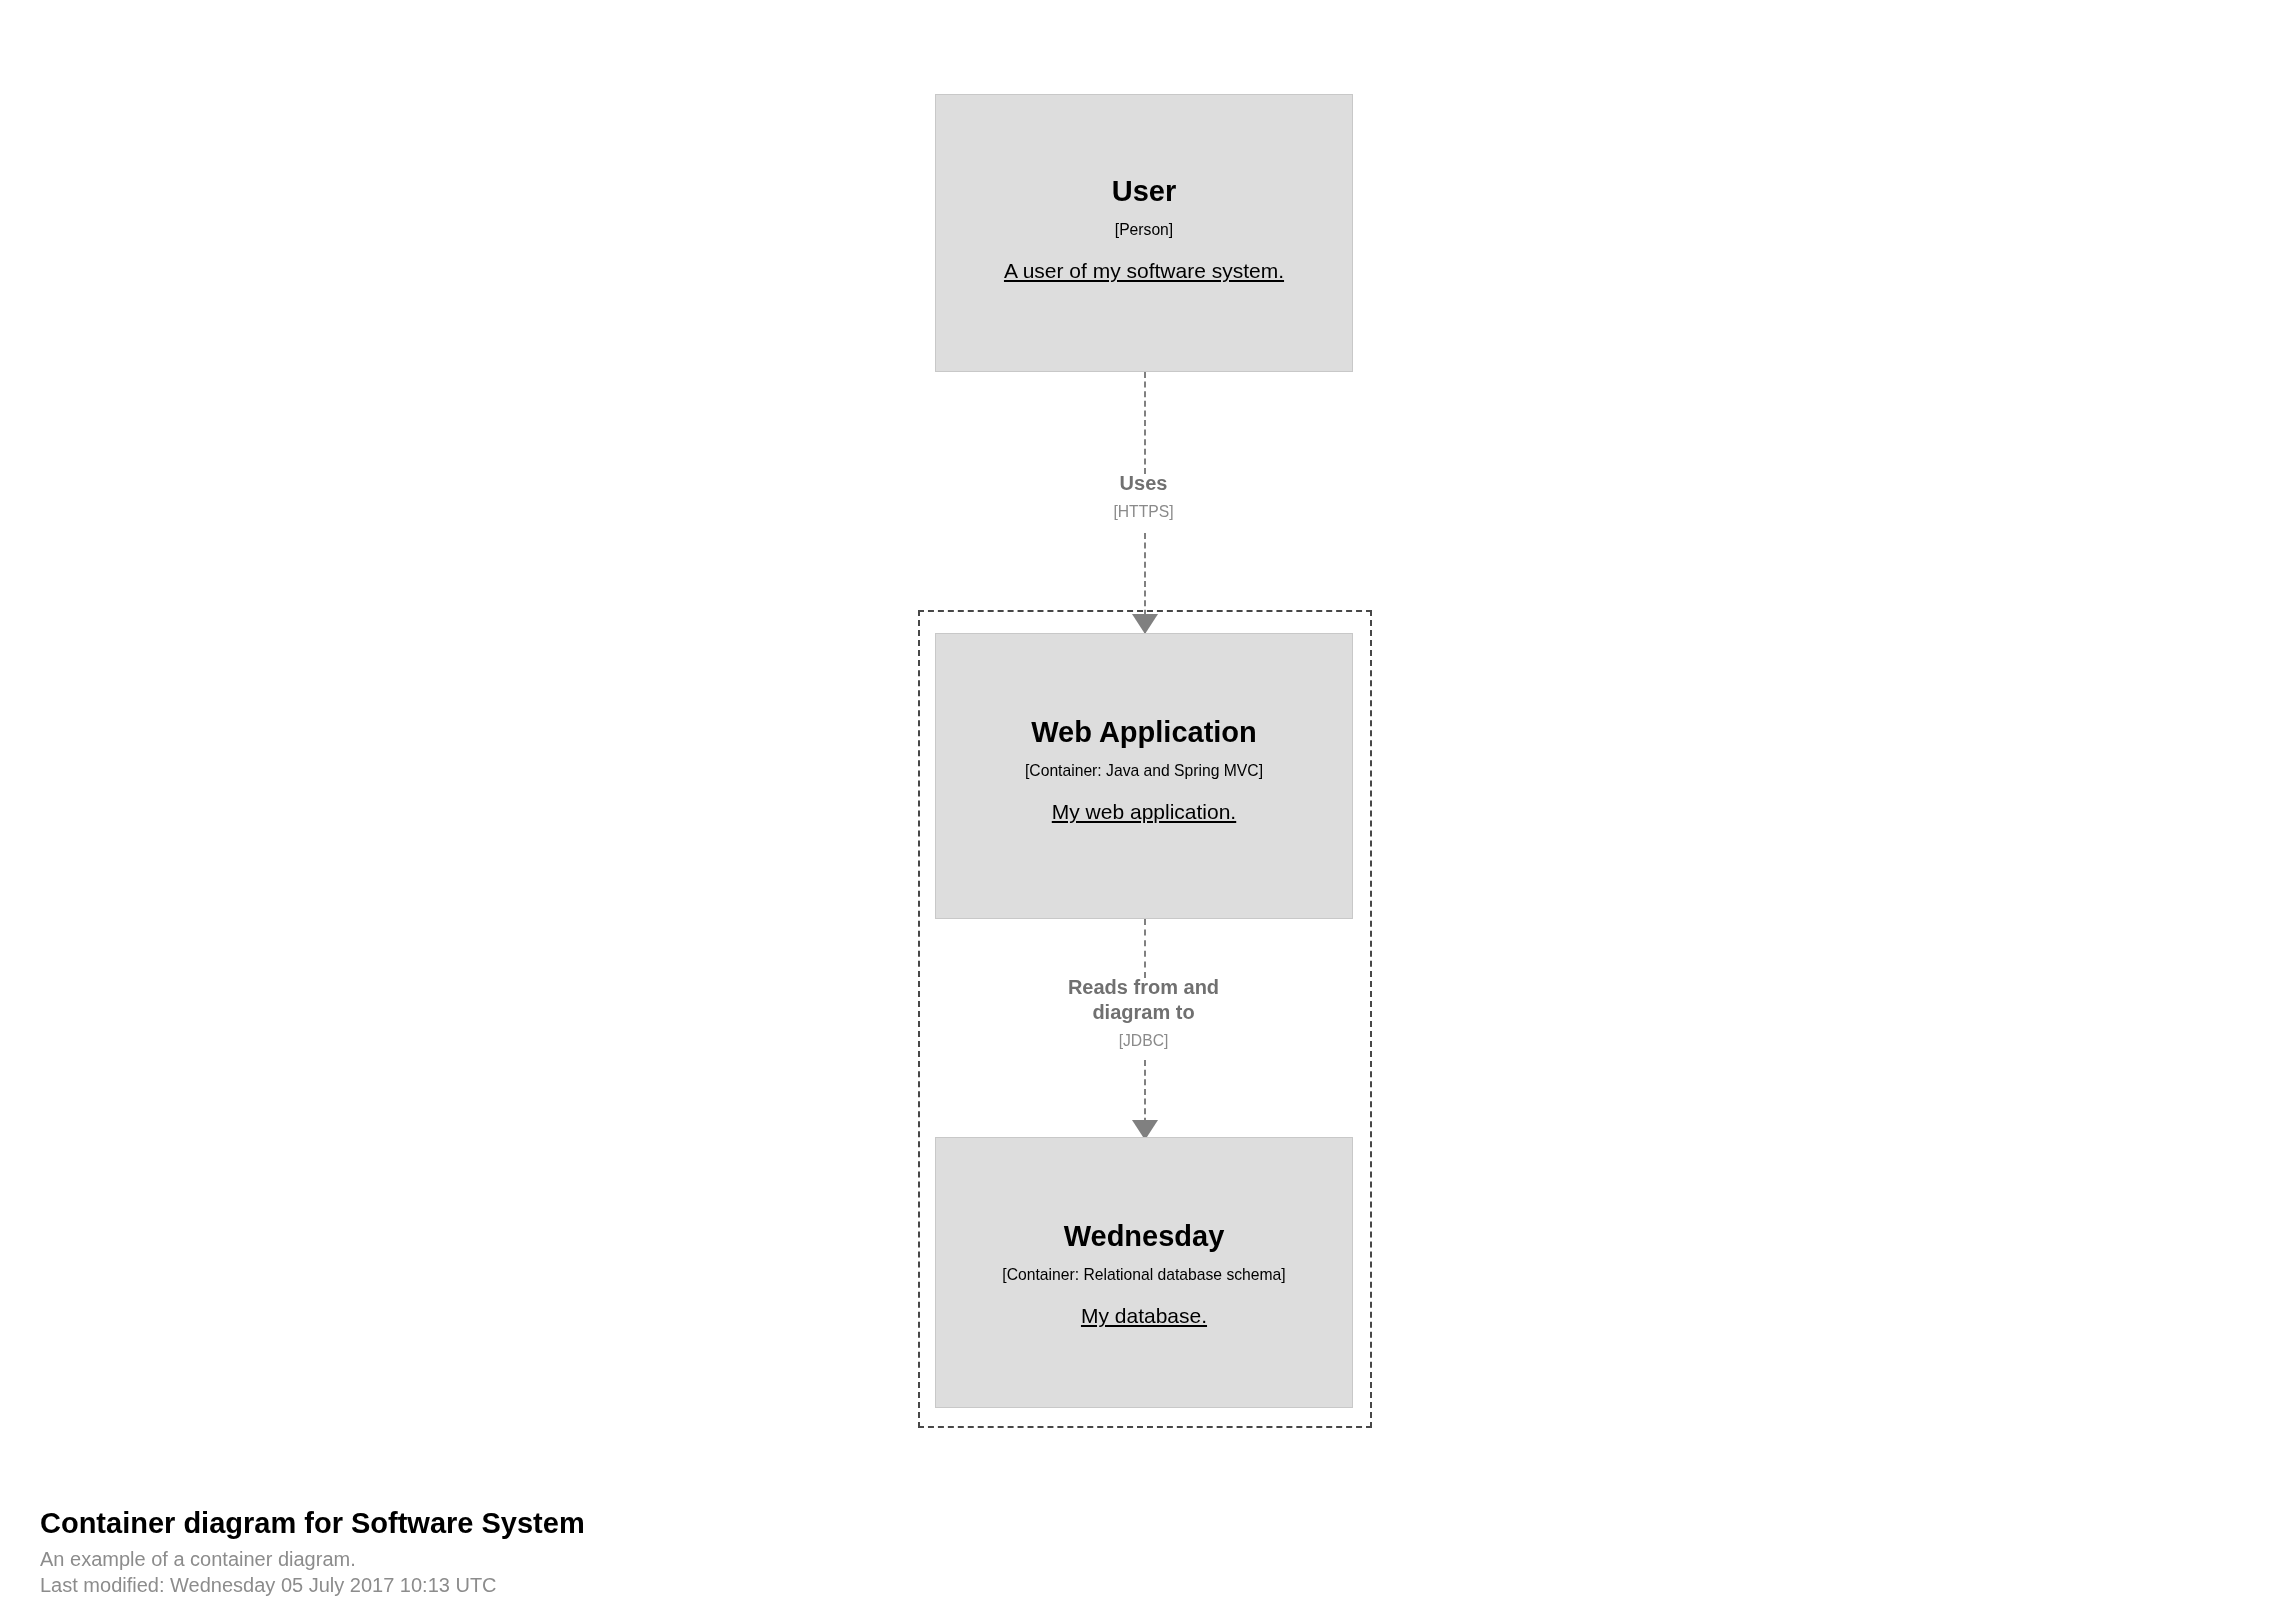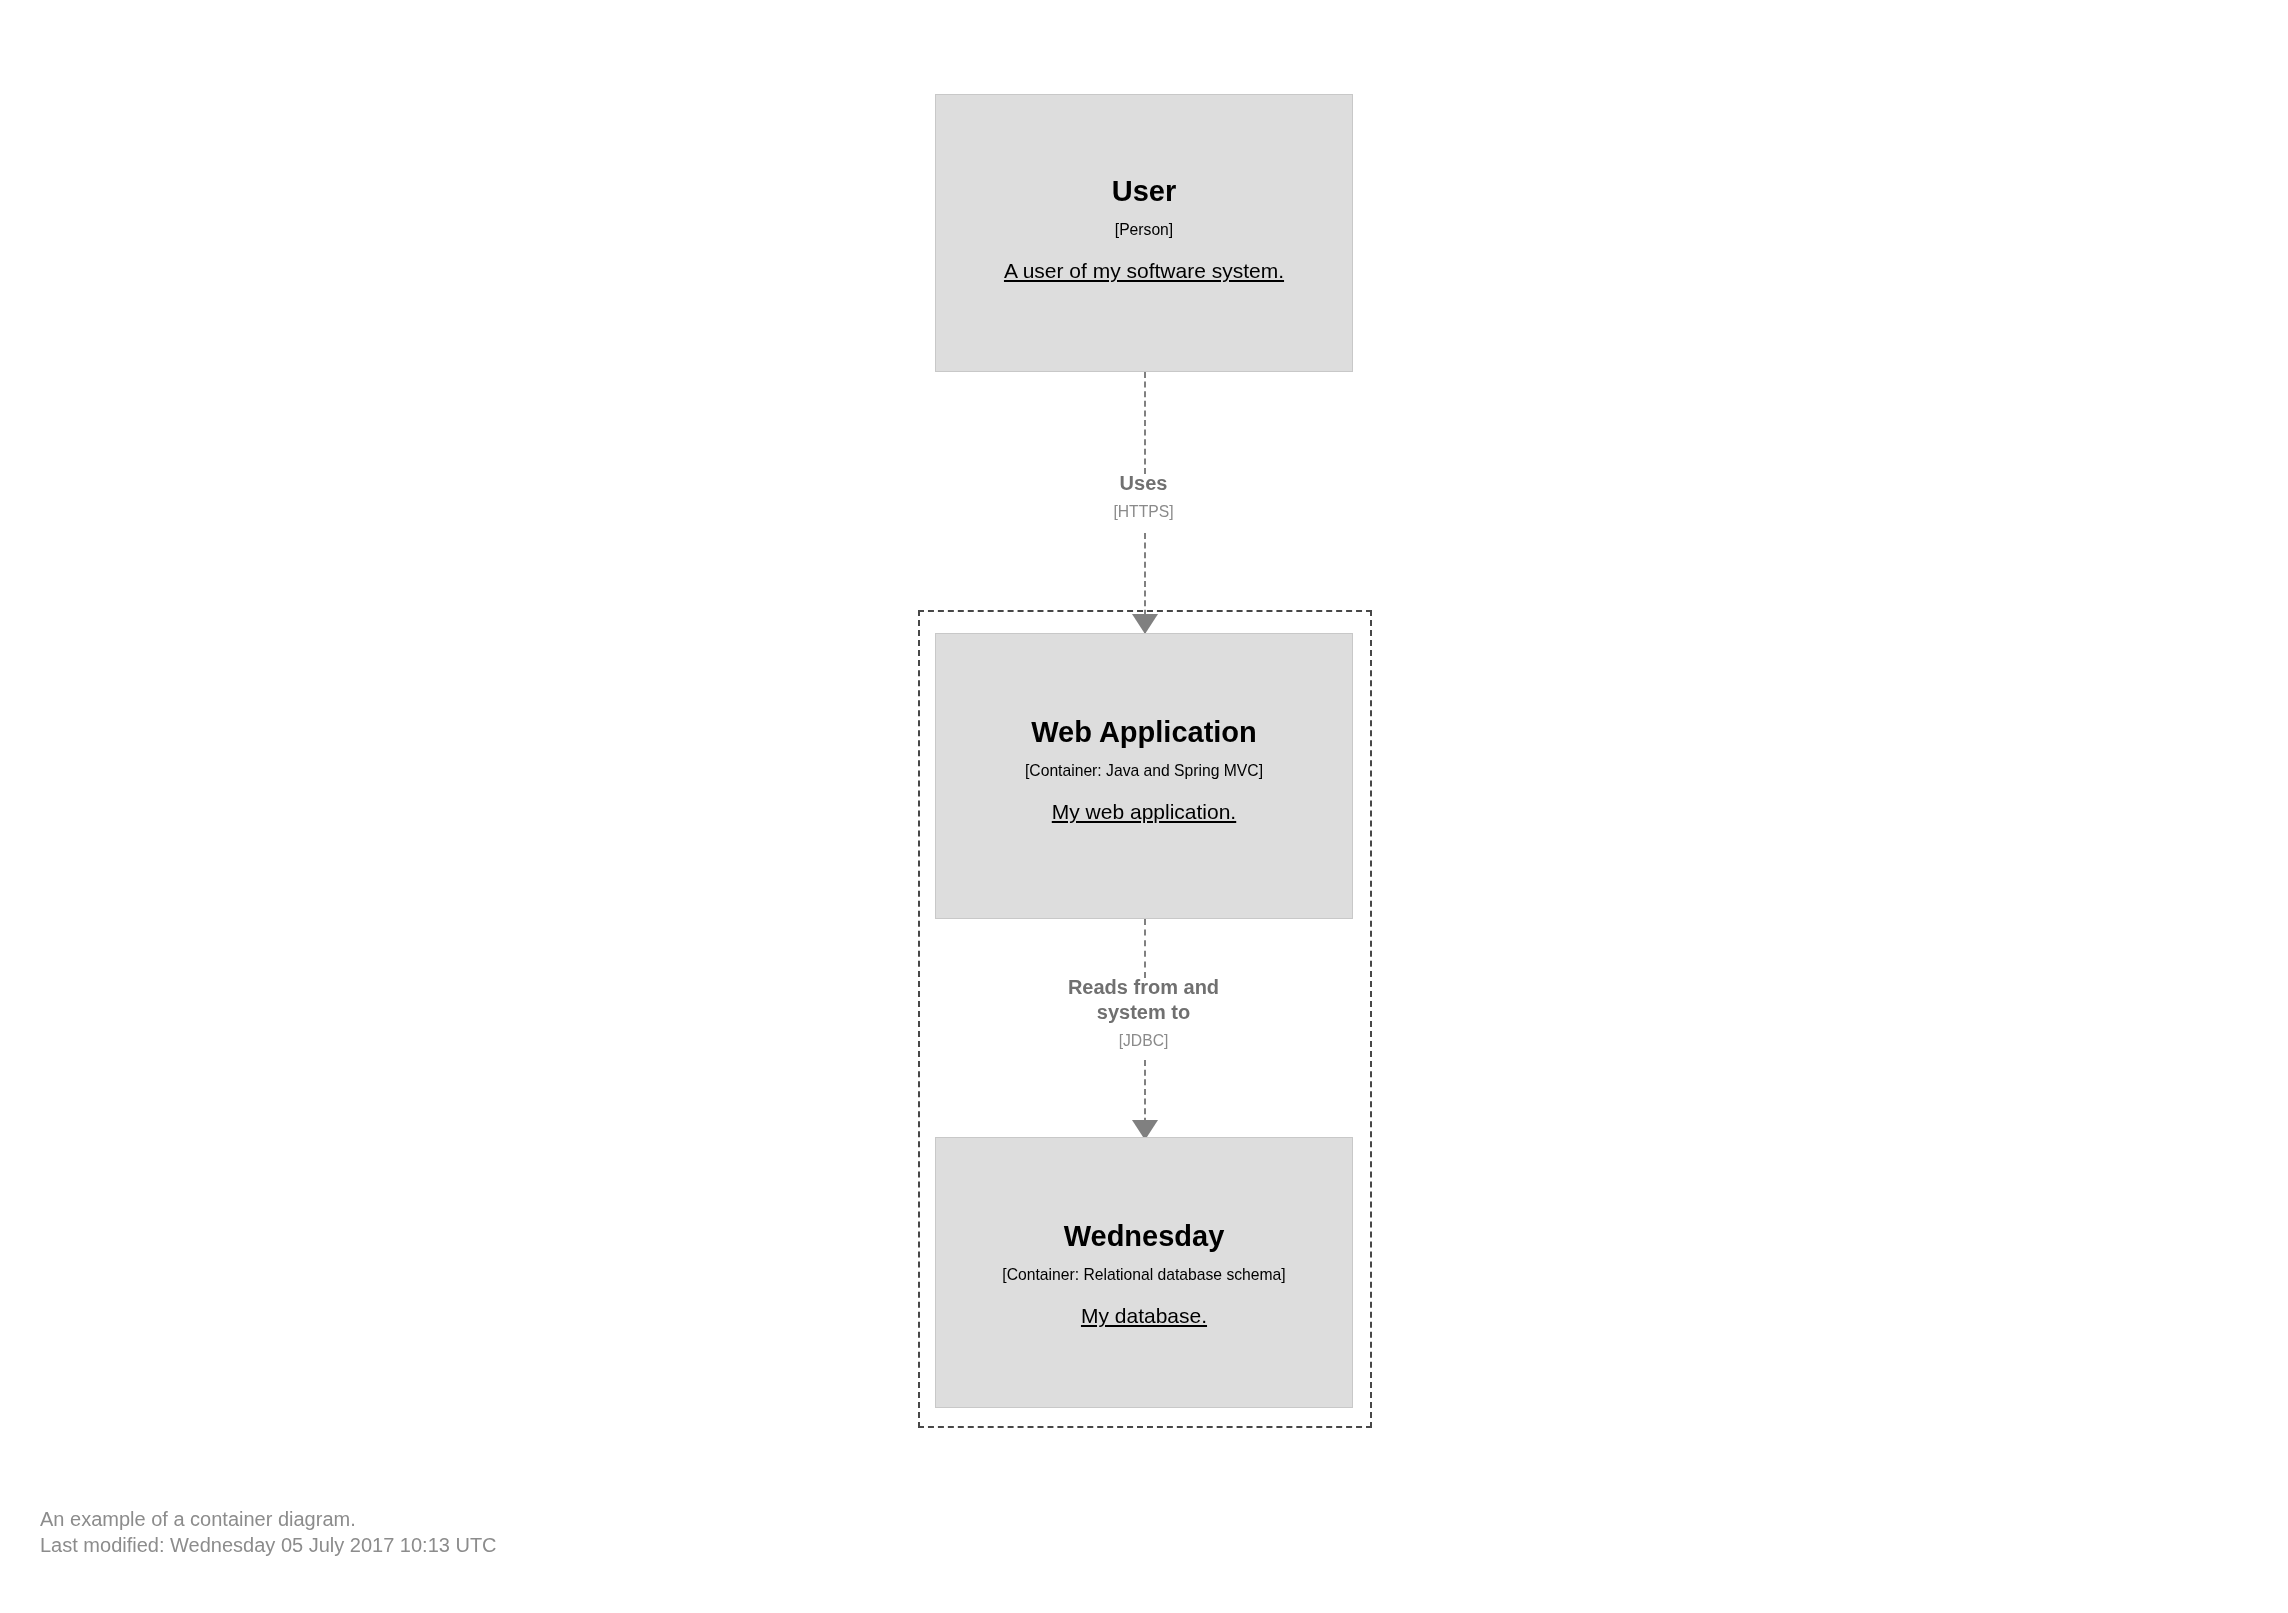--- a/index.html
+++ b/index.html
@@ -193,31 +193,32 @@
 
   <div id="box-webapp" class="c4-box">
     <div class="c4-name">Web Application</div>
     <div class="c4-tech">[Container: Java and Spring MVC]</div>
     <div class="c4-desc">My web application.</div>
   </div>
 
   <div id="rel-jdbc-line-top" class="rel-line"></div>
   <div id="rel-jdbc-label" class="rel-label">
     <span class="rel-desc">Reads from and</span>
-    <span class="rel-desc">system to</span>
+    <span class="rel-desc">diagram to</span>
     <span class="rel-tech">[JDBC]</span>
   </div>
   <div id="rel-jdbc-line-bot" class="rel-line"></div>
   <div id="rel-jdbc-arrow" class="rel-arrow"></div>
 
   <div id="box-database" class="c4-box">
     <div class="c4-name">Wednesday</div>
     <div class="c4-tech">[Container: Relational database schema]</div>
     <div class="c4-desc">My database.</div>
   </div>
 
   <div id="caption">
+    <div id="caption-title">Container diagram for Software System</div>
     <div id="caption-description">An example of a container diagram.</div>
     <div id="caption-last-modified">Last modified: Wednesday 05 July 2017 10:13 UTC</div>
   </div>
 
 </div>
 
 
 </body></html>

